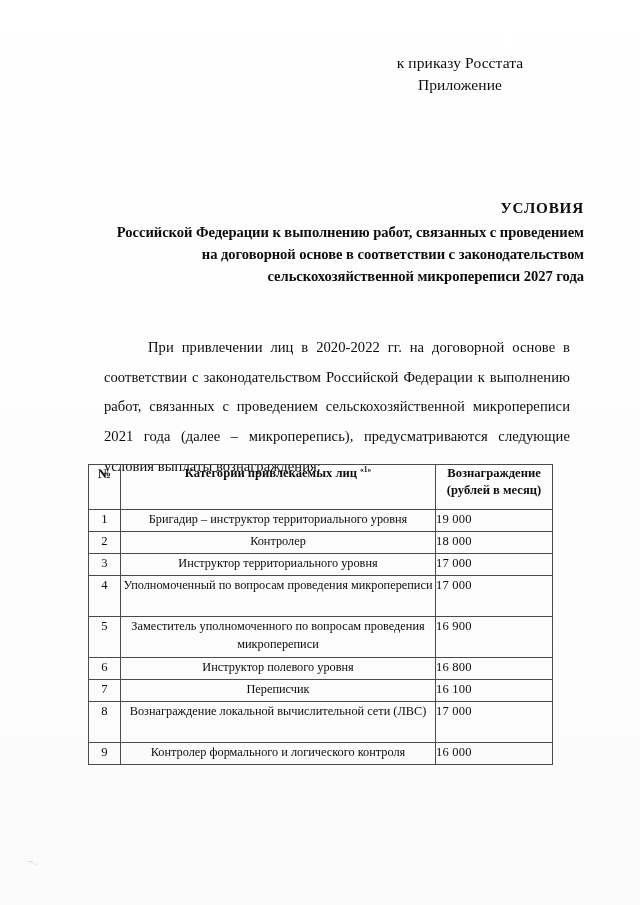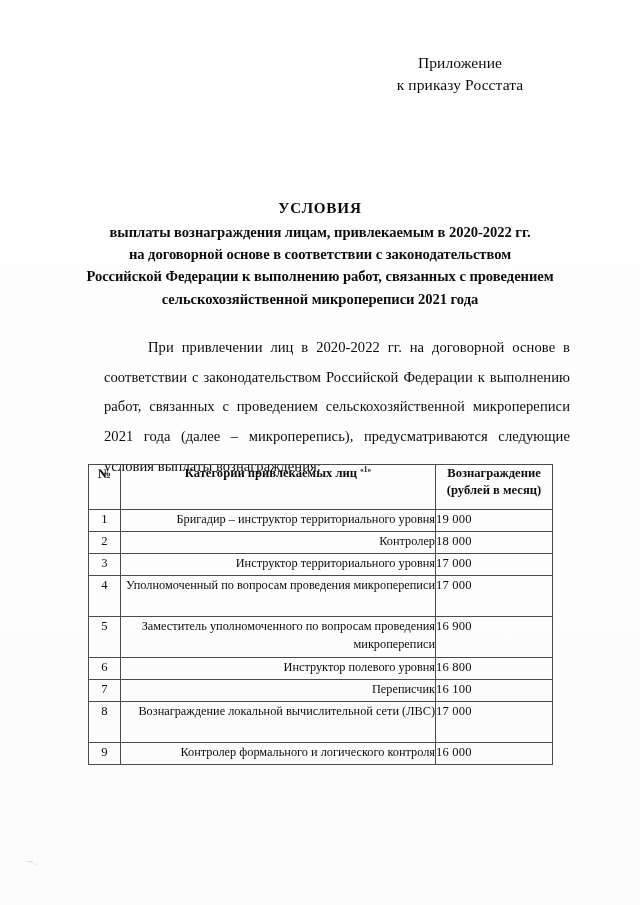--- a/index.html
+++ b/index.html
@@ -45,21 +45,21 @@
     letter-spacing: 0.1px;
   }
   .header-line { display: block; white-space: nowrap; }
 
   
   .doc-title {
     position: absolute;
     top: 196px;
     left: 56px;
     width: 528px;
-    text-align: center;
+    text-align: right;
     font-weight: bold;
     font-size: 14.6px;
     line-height: 1.52;
     letter-spacing: -0.05px;
   }
   .doc-title .main {
     display: block;
     font-size: 15.2px;
     letter-spacing: 0.8px;
     margin-bottom: 2px;
@@ -130,21 +130,21 @@
     line-height: 1.5;
   }
   td.c-num {
     text-align: center;
     vertical-align: top;
     padding-top: 6px;
     font-size: 12.6px;
   }
   td.c-cat {
     padding: 6px 5px 6px 7px;
-    text-align: right;
+    text-align: center;
   }
   td.c-amt {
     vertical-align: top;
     padding-top: 6px;
     font-size: 12.6px;
     letter-spacing: 0.2px;
   }
   tr.tall td { height: 40px; }
 
   
@@ -162,30 +162,29 @@
     pointer-events: none;
   }
 </style>
 </head>
 <body>
 
 <div class="page">
   <div class="scan-tint"></div>
 
   <div class="header-block">
+    <span class="header-line">к приказу Росстата</span>
     <span class="header-line">Приложение</span>
-    <span class="header-line">к приказу Росстата</span>
   </div>
 
   <div class="doc-title">
     <span class="main">УСЛОВИЯ</span>
-    <span class="sub">выплаты вознаграждения лицам, привлекаемым в 2020-2022 гг.</span>
+    <span class="sub">Российской Федерации к выполнению работ, связанных с проведением</span>
     <span class="sub">на договорной основе в соответствии с законодательством</span>
-    <span class="sub">Российской Федерации к выполнению работ, связанных с проведением</span>
-    <span class="sub">сельскохозяйственной микропереписи 2021 года</span>
+    <span class="sub">сельскохозяйственной микропереписи 2027 года</span>
   </div>
 
   <p class="body-text">При привлечении лиц в 2020-2022 гг. на договорной основе в соответствии с законодательством Российской Федерации к выполнению работ, связанных с проведением сельскохозяйственной микропереписи 2021 года (далее – микроперепись), предусматриваются следующие условия выплаты вознаграждения:</p>
 
   <div class="table-wrap">
     <table class="pay-table">
       <colgroup>
         <col class="col-num">
         <col class="col-cat">
         <col class="col-amt">

